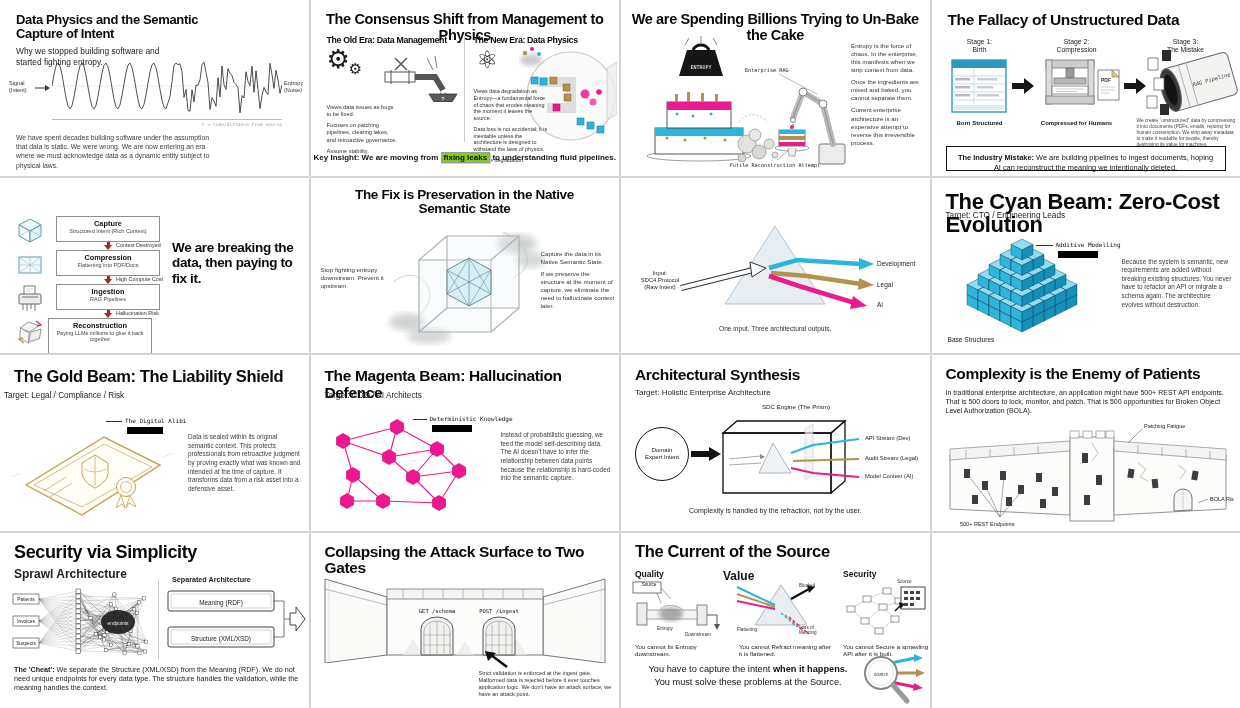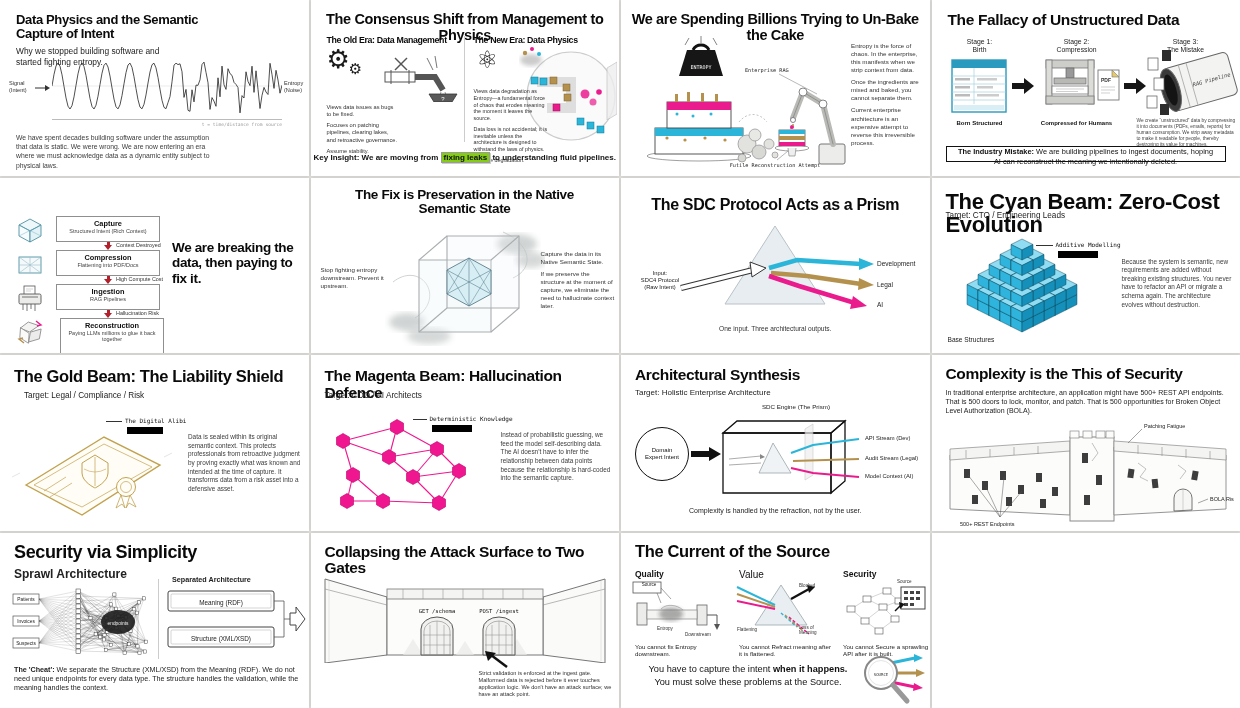--- a/index.html
+++ b/index.html
@@ -235,21 +235,21 @@
     </g>
     <rect x="2" y="10" width="10" height="12" fill="#fff" stroke="#555" stroke-width="0.7"></rect>
     <rect x="8" y="30" width="10" height="12" fill="#fff" stroke="#555" stroke-width="0.7"></rect>
     <rect x="1" y="48" width="10" height="12" fill="#fff" stroke="#555" stroke-width="0.7"></rect>
     <rect x="14" y="56" width="9" height="11" fill="#2c2c2c"></rect>
     <rect x="16" y="2" width="9" height="11" fill="#2c2c2c"></rect>
   </svg>
   <div class="abs ctr" style="left:8px;top:120px;width:80px;font-size:6px;font-weight:700">Born Structured</div>
   <div class="abs ctr" style="left:100px;top:120px;width:90px;font-size:6px;font-weight:700">Compressed for Humans</div>
   <div class="abs" style="left:205px;top:118px;width:100px;font-size:4.8px;line-height:1.25;color:#444">We create “unstructured” data by compressing it into documents (PDFs, emails, reports) for human consumption. We strip away metadata to make it readable for people, thereby destroying its value for machines.</div>
-  <div class="abs" style="left:14px;top:146px;width:280px;height:16px;border:1.2px solid #111;padding-top:0">
+  <div class="abs" style="left:14px;top:146px;width:280px;height:25px;border:1.2px solid #111;padding-top:6px">
     <div class="ctr" style="font-size:7.4px;line-height:1.3;color:#111;padding:0 8px">
       <b>The Industry Mistake:</b>
       <span>We are building pipelines to ingest documents, hoping AI can reconstruct the meaning we intentionally deleted.</span>
     </div>
   </div>
 </section>
 
 <section class="slide">
   <svg class="abs" style="left:16px;top:38px" width="28" height="28" viewBox="0 0 28 28">
     <polygon points="14,3 25,9 14,15 3,9" fill="#eef8fb" stroke="#3a8396" stroke-width="0.8"></polygon>
@@ -303,21 +303,21 @@
   <div class="abs" style="left:116px;top:98px;font-size:5.4px;color:#333">High Compute Cost</div>
   <div class="abs flowbox" style="left:56px;top:106px;width:104px;height:26px">
     <div class="nm">Ingestion</div>
         <div class="ds">RAG Pipelines</div>
   </div>
   <div class="abs rarr" style="left:104px;top:132px">
         <div class="stem"></div>
         <div class="head"></div>
       </div>
   <div class="abs" style="left:116px;top:132px;font-size:5.4px;color:#333">Hallucination Risk</div>
-  <div class="abs flowbox" style="left:60px;top:140px;width:104px;height:42px">
+  <div class="abs flowbox" style="left:48px;top:140px;width:104px;height:42px">
     <div class="nm">Reconstruction</div>
         <div class="ds">Paying LLMs millions to glue it back together</div>
   </div>
   <div class="abs ttl" style="left:172px;top:62px;width:132px;font-size:13.5px;line-height:1.15">We are breaking the data, then paying to fix it.</div>
 </section>
 
 <section class="slide">
   <h2 class="abs ttl ctr" style="left:39px;top:10px;width:230px;font-size:13.5px">The Fix is Preservation in the Native Semantic State</h2>
   <svg class="abs" style="left:74px;top:38px" width="160" height="134" viewBox="0 0 160 134">
     <defs>
@@ -347,21 +347,20 @@
     <line x1="84" y1="90" x2="106" y2="54" stroke="#5b7d8a" stroke-width="0.5"></line>
   </svg>
   <div class="abs" style="left:10px;top:88px;width:66px;font-size:6.2px;line-height:1.3;color:#333">Stop fighting entropy downstream. Prevent it upstream.</div>
   <div class="abs" style="left:230px;top:72px;width:74px;font-size:6.2px;line-height:1.3;color:#333">
     <p>Capture the data in its Native Semantic State.</p>
         <p>If we preserve the structure at the moment of capture, we eliminate the need to hallucinate context later.</p>
   </div>
 </section>
 
 <section class="slide">
-  <h2 class="abs ttl ctr" style="left:0;top:18px;width:100%;font-size:16px">The SDC Protocol Acts as a Prism</h2>
   <svg class="abs" style="left:0;top:40px" width="308" height="104" viewBox="0 0 308 104">
     <polygon points="154,8 104,86 204,86" fill="#e7edf1" stroke="#b8c2c8" stroke-width="1"></polygon>
     <path d="M60,70 L132,52" stroke="#333" stroke-width="6"></path>
     <path d="M60,70 L132,52" stroke="#fff" stroke-width="4"></path>
     <polygon points="129,44 145,50 131,59" fill="#fff" stroke="#333" stroke-width="1"></polygon>
     <path d="M148,50 L176,42 L240,46" fill="none" stroke="#2ab5d9" stroke-width="4.5"></path>
     <polygon points="238,40 253,46 238,52" fill="#2ab5d9"></polygon>
     <path d="M150,55 L186,58 L240,66" fill="none" stroke="#b5914e" stroke-width="4.5"></path>
     <polygon points="238,60 253,67 237,72" fill="#b5914e"></polygon>
     <path d="M148,58 L178,68 L234,85" fill="none" stroke="#ea1b8d" stroke-width="4.5"></path>
@@ -627,21 +626,21 @@
   </svg>
   <div class="abs" style="left:104px;top:67px;width:17px;height:1px;background:#333"></div>
   <div class="abs mono" style="left:124px;top:63px;font-size:6px;color:#111">Additive Modelling</div>
   <div class="abs bar" style="left:126px;top:73px;width:40px;height:7px"></div>
   <div class="abs" style="left:16px;top:158px;font-size:6.6px;color:#222">Base Structures</div>
   <div class="abs body" style="left:190px;top:80px;width:112px;font-size:6.4px">Because the system is semantic, new requirements are added without breaking existing structures. You never have to refactor an API or migrate a schema again. The architecture evolves without destruction.</div>
 </section>
 
 <section class="slide">
   <h2 class="abs ttl" style="left:14px;top:13px;font-size:16.5px">The Gold Beam: The Liability Shield</h2>
-  <div class="abs" style="left:24px;top:36px;font-size:8.2px;color:#222">Target: Legal / Compliance / Risk</div>
+  <div class="abs" style="left:4px;top:36px;font-size:8.2px;color:#222">Target: Legal / Compliance / Risk</div>
   <svg class="abs" style="left:8px;top:52px" width="170" height="118" viewBox="0 0 170 118">
     <path d="M18,78 L96,30 L152,58 L74,108 Z" fill="#fffdf6" stroke="#c2a24f" stroke-width="1.4"></path>
     <path d="M26,78 L96,37 L144,60 L74,100 Z" fill="none" stroke="#c2a24f" stroke-width="0.7"></path>
     <path d="M74,56 l13,-8 13,8 v10 c0,9 -13,15 -13,15 c0,0 -13,-6 -13,-15 z" fill="none" stroke="#c2a24f" stroke-width="1"></path>
     <line x1="87" y1="50" x2="87" y2="79" stroke="#c2a24f" stroke-width="0.7"></line>
     <path d="M76,62 q11,6 22,0" fill="none" stroke="#c2a24f" stroke-width="0.6"></path>
     <circle cx="118" cy="80" r="9.5" fill="#fffdf6" stroke="#c2a24f" stroke-width="1"></circle>
     <circle cx="118" cy="80" r="5.5" fill="none" stroke="#c2a24f" stroke-width="0.7"></circle>
     <polygon points="113,88 108,101 114,97 117,101" fill="none" stroke="#c2a24f" stroke-width="0.8"></polygon>
     <polygon points="122,88 128,100 121,96 118,101" fill="none" stroke="#c2a24f" stroke-width="0.8"></polygon>
@@ -717,21 +716,21 @@
     <path d="M72,48 L138,46" fill="none" stroke="#b5914e" stroke-width="2.2"></path>
     <path d="M70,55 L92,60 L138,64" fill="none" stroke="#ea1b8d" stroke-width="2.2"></path>
   </svg>
   <div class="abs" style="left:244px;top:80px;font-size:5.8px;color:#222">API Stream (Dev)</div>
   <div class="abs" style="left:244px;top:100px;font-size:5.8px;color:#222">Audit Stream (Legal)</div>
   <div class="abs" style="left:244px;top:118px;font-size:5.8px;color:#222">Model Context (AI)</div>
   <div class="abs ctr" style="left:0;top:152px;width:100%;font-size:7px;color:#222">Complexity is handled by the refraction, not by the user.</div>
 </section>
 
 <section class="slide">
-  <h2 class="abs ttl" style="left:14px;top:11px;font-size:15.5px">Complexity is the This of Security</h2>
+  <h2 class="abs ttl" style="left:14px;top:11px;font-size:15.5px">Complexity is the Enemy of Patients</h2>
   <div class="abs" style="left:14px;top:33px;width:286px;font-size:7px;line-height:1.3;color:#222">In traditional enterprise architecture, an application might have 500+ REST API endpoints. That is 500 doors to lock, monitor, and patch. That is 500 opportunities for Broken Object Level Authorization (BOLA).</div>
   <svg class="abs" style="left:10px;top:64px" width="292" height="110" viewBox="0 0 292 110">
     <polygon points="8,36 128,28 128,96 8,90" fill="#fcfcfb" stroke="#8a8a8a" stroke-width="0.9"></polygon>
     <polygon points="8,30 128,22 128,32 8,41" fill="#f4f4f2" stroke="#8a8a8a" stroke-width="0.7"></polygon>
     <line x1="24" y1="31" x2="24" y2="39" stroke="#8a8a8a" stroke-width="0.6"></line>
         <line x1="48" y1="30" x2="48" y2="38" stroke="#8a8a8a" stroke-width="0.6"></line>
         <line x1="72" y1="28" x2="72" y2="36" stroke="#8a8a8a" stroke-width="0.6"></line>
         <line x1="96" y1="27" x2="96" y2="35" stroke="#8a8a8a" stroke-width="0.6"></line>
     <rect x="22" y="50" width="6" height="9" fill="#3d3d3d"></rect>
         <rect x="40" y="62" width="6" height="9" fill="#3d3d3d"></rect>
@@ -1082,21 +1081,21 @@
   <svg class="abs" style="left:172px;top:118px" width="28" height="18">
     <line x1="24" y1="16" x2="8" y2="4" stroke="#111" stroke-width="2.5"></line>
     <polygon points="2,0 13,2 5,10" fill="#111"></polygon>
   </svg>
   <div class="abs" style="left:168px;top:137px;width:134px;font-size:5.6px;line-height:1.3;color:#333">Strict validation is enforced at the ingest gate. Malformed data is rejected before it ever touches application logic. We don't have an attack surface; we have an attack point.</div>
 </section>
 
 <section class="slide">
   <h2 class="abs ttl" style="left:14px;top:10px;font-size:16.5px">The Current of the Source</h2>
   <div class="abs" style="left:14px;top:36px;font-size:8.5px;font-weight:700">Quality</div>
-  <div class="abs" style="left:118px;top:36px;font-size:10px;font-weight:400">Value</div>
+  <div class="abs" style="left:102px;top:36px;font-size:12px;font-weight:700">Value</div>
   <div class="abs" style="left:222px;top:36px;font-size:8.5px;font-weight:700">Security</div>
   <svg class="abs" style="left:10px;top:46px" width="94" height="60" viewBox="0 0 94 60">
     <defs>
           <filter id="bl15">
             <feGaussianBlur stdDeviation="2"></feGaussianBlur>
           </filter>
         </defs>
     <rect x="2" y="3" width="28" height="11" fill="#fff" stroke="#555" stroke-width="0.8"></rect>
     <line x1="30" y1="9" x2="40" y2="20" stroke="#666" stroke-width="0.6"></line>
         <line x1="26" y1="14" x2="30" y2="24" stroke="#666" stroke-width="0.6"></line>

